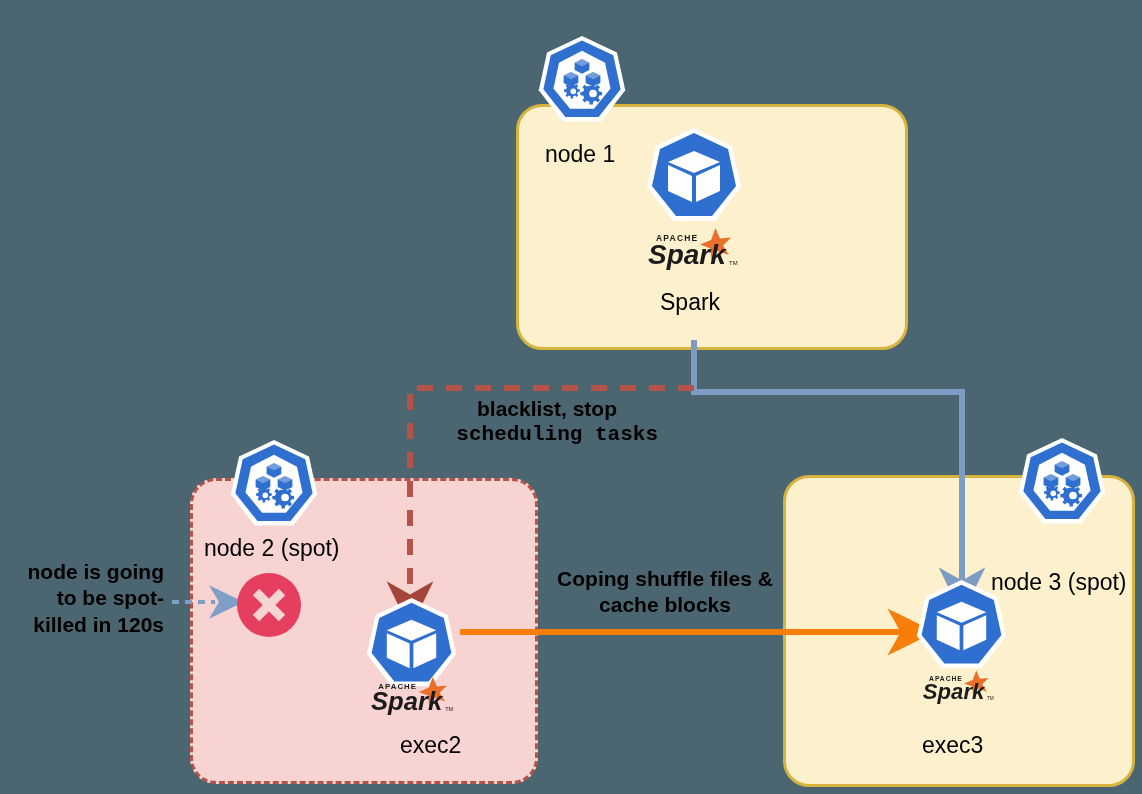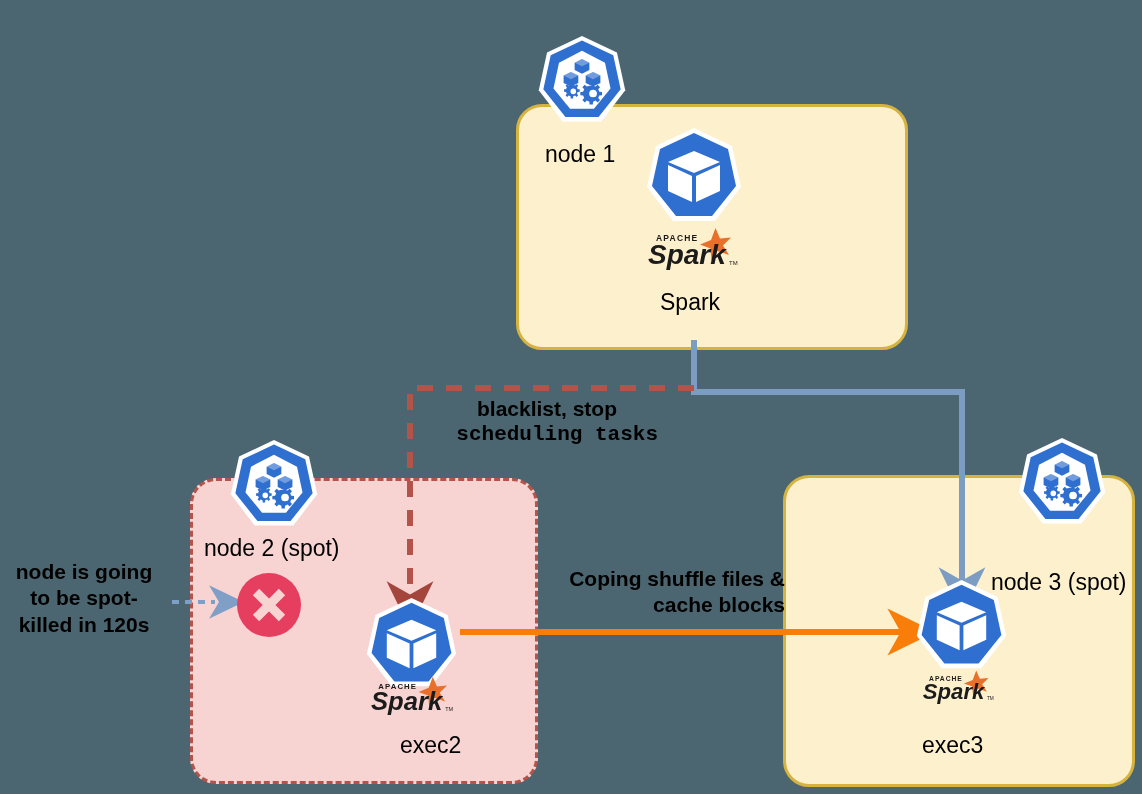--- a/index.html
+++ b/index.html
@@ -13,21 +13,21 @@
 
   
   .node-box{position:absolute;border-radius:26px;box-sizing:border-box;}
   .node-box.yellow{background:#fdf0cd;border:3px solid #d6b33f;}
   .node-box.red{background:#f7d3d2;border:3px dashed #b4534a;}
 
   
   .lbl{position:absolute;color:#000;white-space:nowrap;}
   .node-label{font-size:23px;line-height:1.1;}
   .exec-label{font-size:23px;line-height:1.1;}
-  .edge-label{font-size:21px;font-weight:bold;line-height:1.22;text-align:right;color:#000;}
+  .edge-label{font-size:21px;font-weight:bold;line-height:1.22;text-align:center;color:#000;}
   .side-note{font-size:21px;font-weight:bold;line-height:1.25;text-align:center;color:#000;}
 
   
   .icon{position:absolute;}
   .icon svg{display:block;}
 
   
   .spark{position:absolute;}
   .spark svg{display:block;}
 
@@ -260,19 +260,19 @@
   <div class="lbl edge-label" style="left:428px;top:396px;width:230px;text-align:left;white-space:normal;">
     <div style="text-align:center;padding-left:8px;">blacklist, stop</div>
     <div style="text-align:right;font-family:Liberation Mono, monospace;">scheduling tasks</div>
   </div>
 
   <div class="lbl edge-label" style="left:545px;top:566px;width:240px;white-space:normal;">
     <div>Coping shuffle files &amp;</div>
     <div>cache blocks</div>
   </div>
 
-  <div class="lbl side-note" style="left:4px;top:559px;width:160px;white-space:normal;">
+  <div class="lbl side-note" style="left:4px;top:559px;width:160px;white-space:normal;text-align:right;">
     <div>node is going</div>
     <div>to be spot-</div>
     <div>killed in 120s</div>
   </div>
 
 </div>
 
 </body></html>

